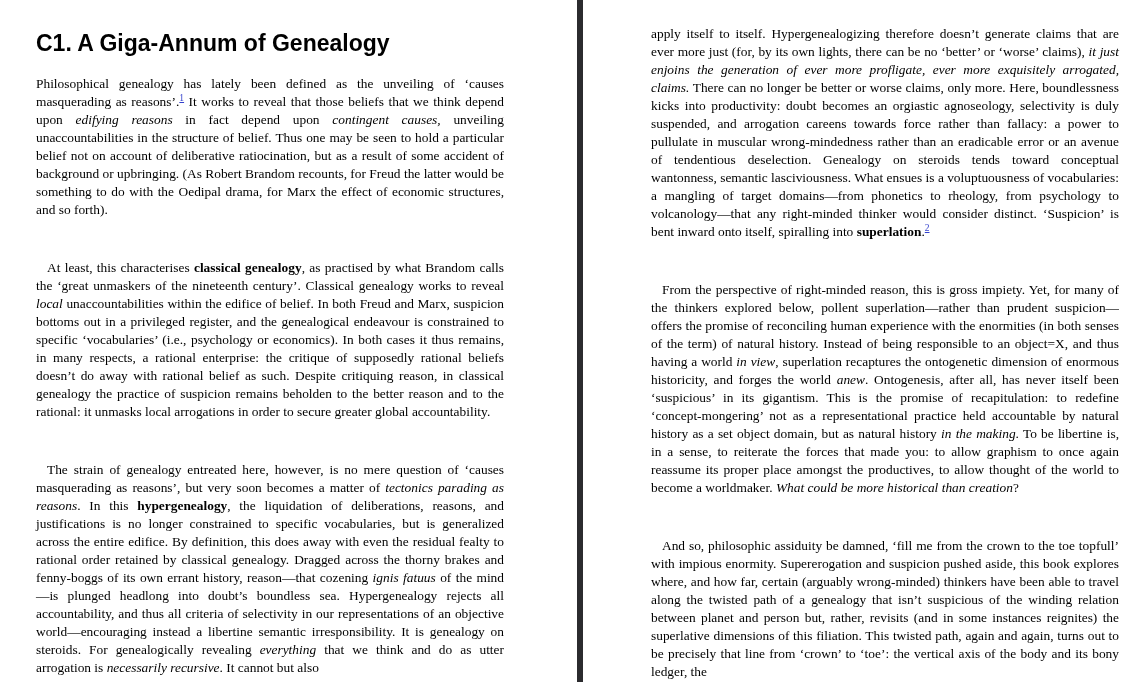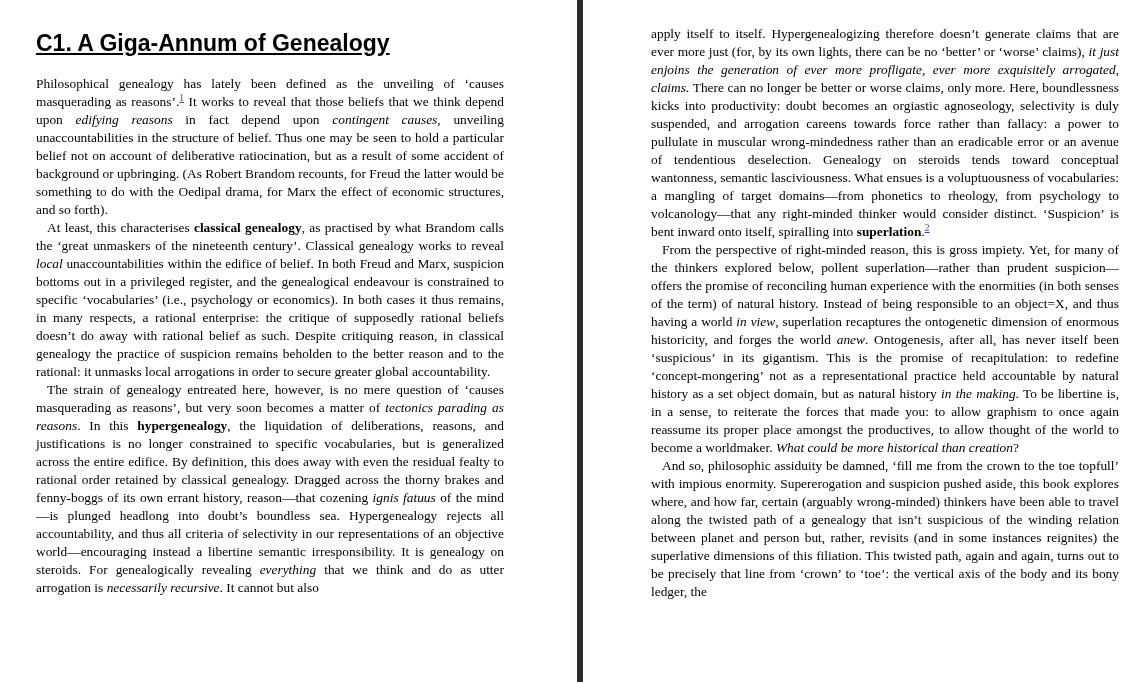--- a/index.html
+++ b/index.html
@@ -31,30 +31,29 @@
     width: 6px; height: 682px;
     background: var(--divider-color);
   }
   h1.chapter-title {
     font-family: "Liberation Sans", sans-serif;
     font-size: 23px;
     line-height: 26px;
     font-weight: bold;
     margin: 0 0 19px 0;
     color: var(--text-color);
-    text-decoration: underline;
   }
   .para {
     margin: 0;
     font-size: 13.4px;
     line-height: 18px;
     text-align: justify;
     color: var(--text-color);
   }
-  .para.indent { text-indent: 11px; }
+  .para.indent { text-indent: 11px; margin-top: 40px; }
   .para em { font-style: italic; }
   .para strong { font-weight: bold; }
   sup.fnlink {
     color: var(--fn-color);
     text-decoration: underline;
     font-size: 9.5px;
     line-height: 0;
     vertical-align: super;
     cursor: pointer;
   }

